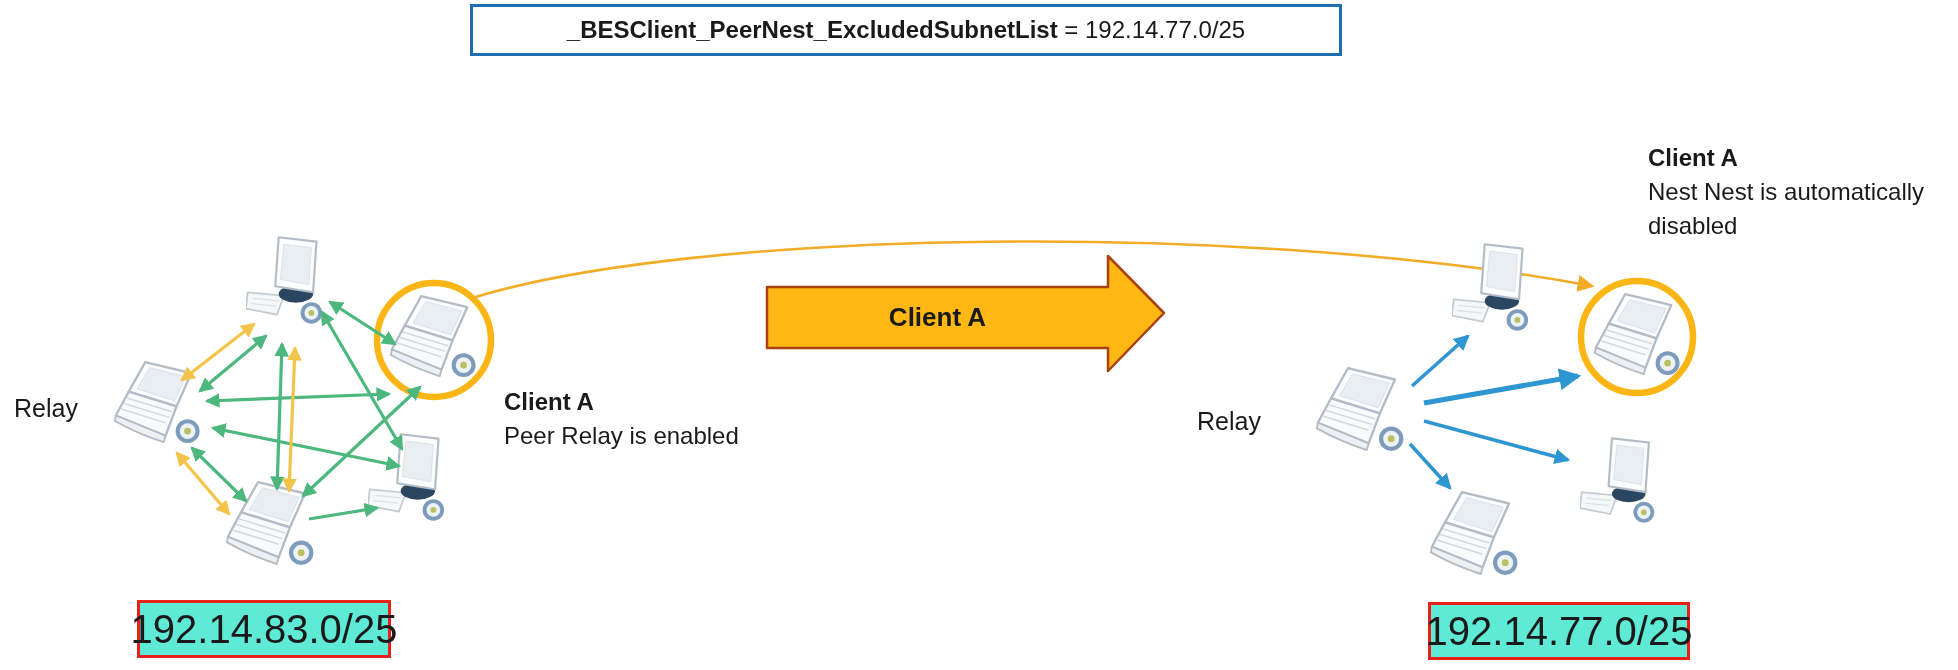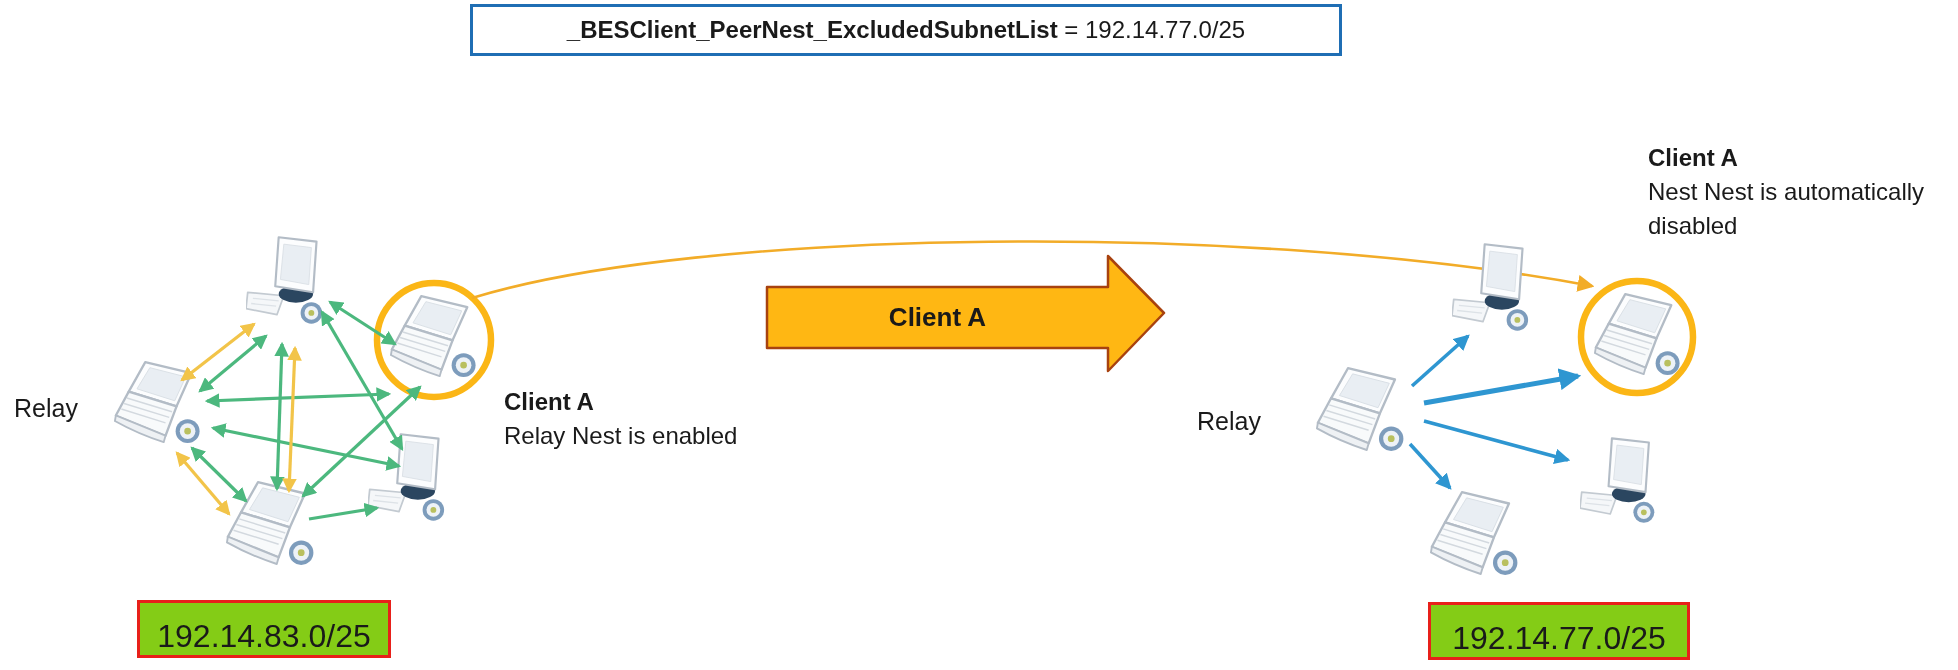--- a/index.html
+++ b/index.html
@@ -23,22 +23,22 @@
   .caption .bold{font-weight:bold;}
   .caption.left{left:504px;top:385px;}
   .caption.right{left:1648px;top:141px;width:278px;}
   .transition-label{
     left:767px;top:287px;width:341px;height:61px;
     display:flex;align-items:center;justify-content:center;
     font-size:26px;white-space:pre;
   }
   .transition-label .bold{font-weight:bold;}
   .subnet-box{
-    box-sizing:border-box;border:3px solid #E8201A;background:#84cc16;
-    display:flex;align-items:flex-end;justify-content:center;font-size:32px;
+    box-sizing:border-box;border:3px solid #E8201A;background:#5eead4;
+    display:flex;align-items:center;justify-content:center;font-size:40px;
   }
   .subnet-box.left{left:137px;top:600px;width:254px;height:58px;}
   .subnet-box.right{left:1428px;top:602px;width:262px;height:58px;}
 </style>
 </head>
 <body>
 
 <div id="canvas">
 
   <svg id="gfx" viewBox="0 0 1958 670">
@@ -133,21 +133,21 @@
   </svg>
 
   <div class="overlay title-box">
     <span class="bold">_BESClient_PeerNest_ExcludedSubnetList</span><span> = </span><span>192.14.77.0/25</span>
   </div>
 
   <div class="overlay relay-label left">Relay</div>
 
   <div class="overlay caption left">
     <div class="bold">Client A</div>
-    <div>Relay Nest is enabled</div>
+    <div>Peer Relay is enabled</div>
   </div>
 
   <div class="overlay transition-label">
     <span class="bold">Client A</span>
   </div>
 
   <div class="overlay relay-label right">Relay</div>
 
   <div class="overlay caption right">
     <div class="bold">Client A</div>

